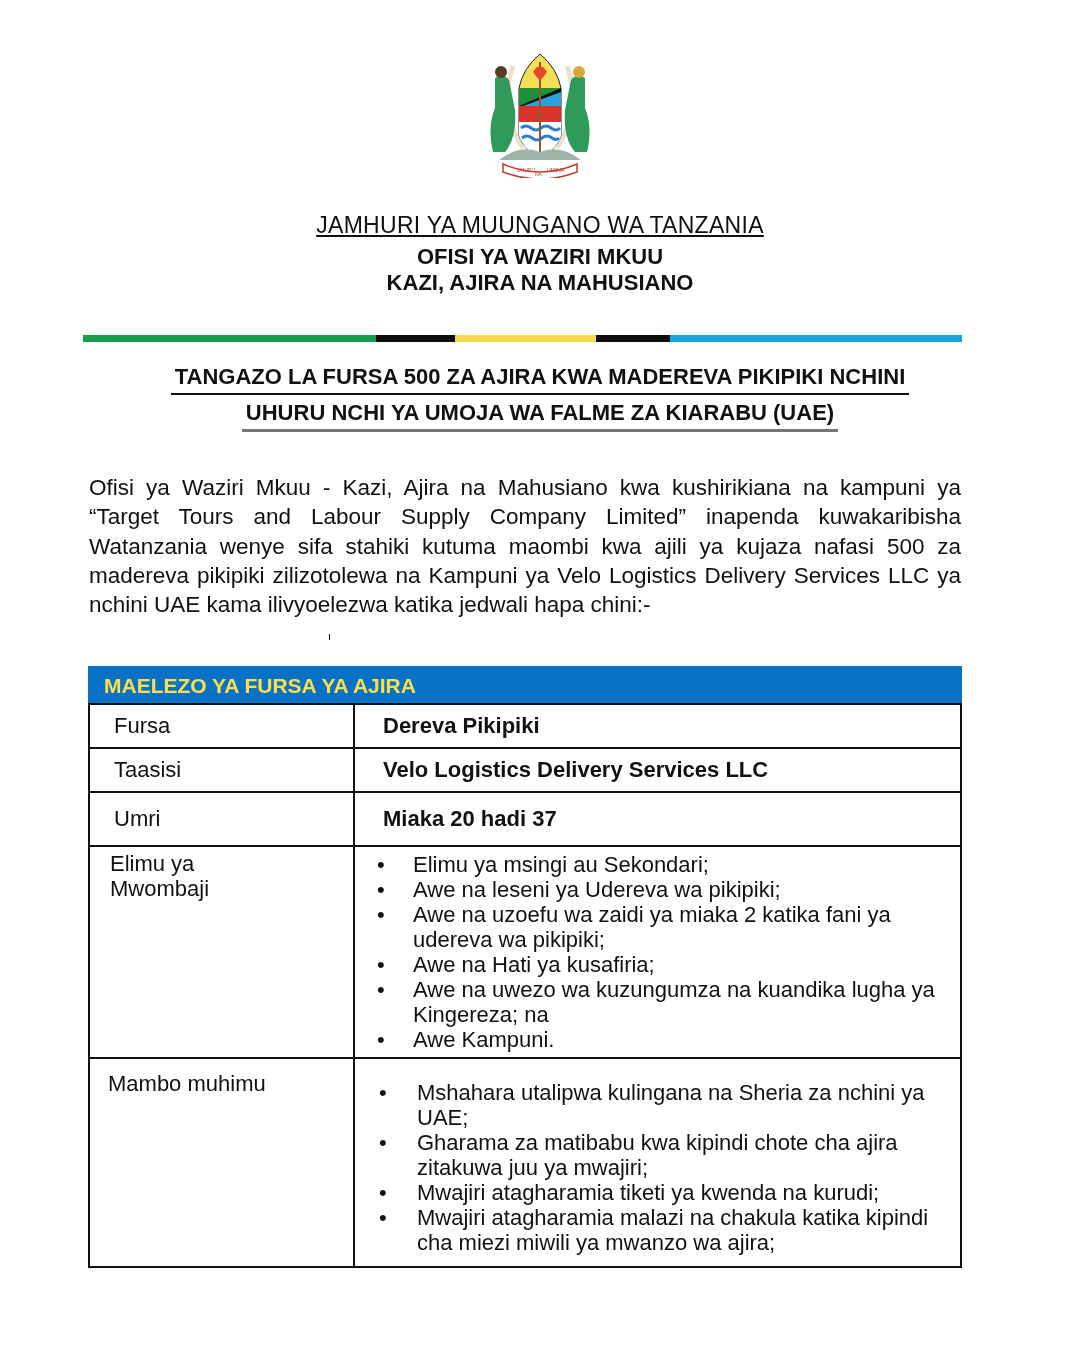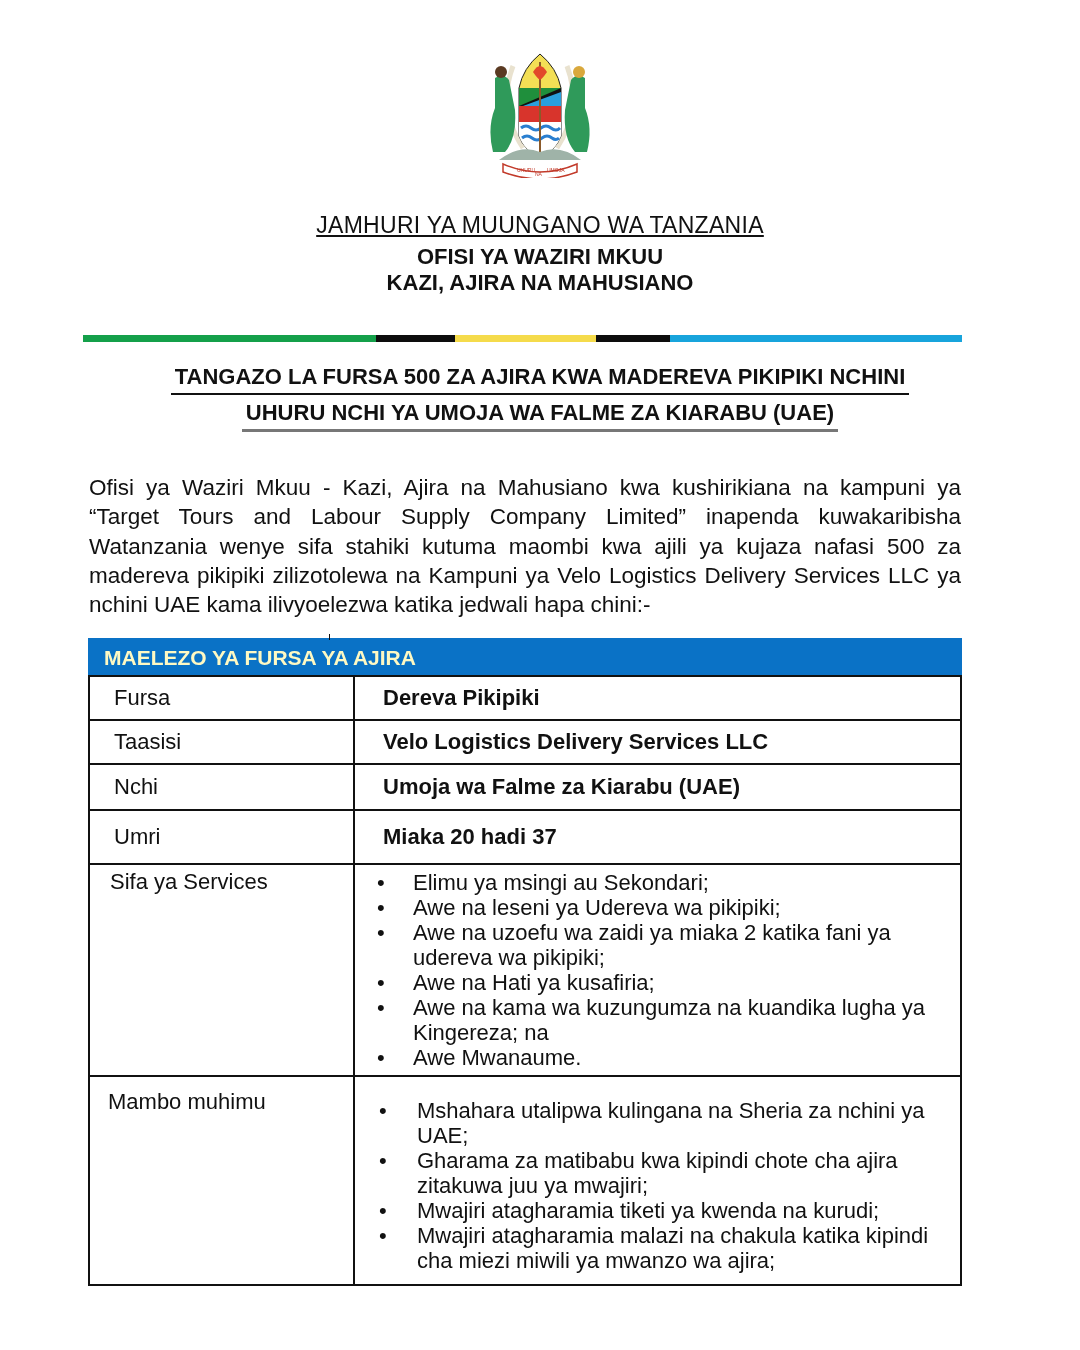--- a/index.html
+++ b/index.html
@@ -13,22 +13,22 @@
   .flagbar { position:absolute; left:83px; top:335px; width:879px; height:7px; display:flex; }
   .flagbar div { height:100%; }
   .title { position:absolute; left:0; width:1080px; text-align:center; font-weight:bold; font-size:22px; }
   .t1 { top:364px; }
   .t1 span { display:inline-block; border-bottom:2px solid #111; padding:0 4px 3px; }
   .t2 { top:400px; }
   .t2 span { display:inline-block; border-bottom:3px solid #777; padding:0 4px 3px; }
   .intro { position:absolute; left:89px; top:473px; width:872px; font-size:22.5px; line-height:29.3px;
            text-align:justify; color:#111; }
   .tbl { position:absolute; left:88px; top:638px; width:874px; }
-  .tbl-head { background:#0a72c6; color:#fef9c3; font-weight:bold; font-size:21px; height:37px;
-              line-height:39px; padding-left:16px; }
+  .tbl-head { background:#0a72c6; color:#fde047; font-weight:bold; font-size:21px; height:37px;
+              line-height:39px; padding-left:16px;margin-top:28px; }
   .tbl-vtick { position:absolute; left:241px; top:-4px; width:1px; height:6px; background:#111; }
   table { border-collapse:collapse; width:874px; table-layout:fixed; }
   td { border:2px solid #111; vertical-align:top; font-size:22px; color:#111; }
   td.k { width:238px; padding-left:24px; }
   td.v { padding-left:28px; font-weight:bold; }
   tr.r1 td { height:36px; line-height:40px; }
   tr.r2 td { height:38px; line-height:40px; }
   tr.r3 td { height:40px; line-height:42px; }
   tr.r4 td { height:42px; line-height:50px; }
   tr.r5 td.k { padding-top:4px; line-height:25px; padding-left:20px; }
@@ -96,38 +96,34 @@
   <table>
     <tbody>
         <tr class="r1">
       <td class="k">Fursa</td>
       <td class="v">Dereva Pikipiki</td>
     </tr>
     <tr class="r2">
       <td class="k">Taasisi</td>
       <td class="v">Velo Logistics Delivery Services LLC</td>
     </tr>
-    <tr class="r3">
-      <td class="k">Nchi</td>
-      <td class="v">Umoja wa Falme za Kiarabu (UAE)</td>
-    </tr>
     <tr class="r4">
       <td class="k">Umri</td>
       <td class="v">Miaka 20 hadi 37</td>
     </tr>
     <tr class="r5">
-      <td class="k" style="width:160px;padding-right:60px;">Sifa ya Services</td>
+      <td class="k" style="width:160px;padding-right:60px;">Elimu ya Mwombaji</td>
       <td class="v">
         <ul>
           <li>Elimu ya msingi au Sekondari;</li>
           <li>Awe na leseni ya Udereva wa pikipiki;</li>
           <li>Awe na uzoefu wa zaidi ya miaka 2 katika fani ya udereva wa pikipiki;</li>
           <li>Awe na Hati ya kusafiria;</li>
-          <li>Awe na kama wa kuzungumza na kuandika lugha ya Kingereza; na</li>
-          <li>Awe Mwanaume.</li>
+          <li>Awe na uwezo wa kuzungumza na kuandika lugha ya Kingereza; na</li>
+          <li>Awe Kampuni.</li>
         </ul>
       </td>
     </tr>
     <tr class="r6">
       <td class="k">Mambo muhimu</td>
       <td class="v">
         <ul>
           <li>Mshahara utalipwa kulingana na Sheria za nchini ya UAE;</li>
           <li>Gharama za matibabu kwa kipindi chote cha ajira zitakuwa juu ya mwajiri;</li>
           <li>Mwajiri atagharamia tiketi ya kwenda na kurudi;</li>

